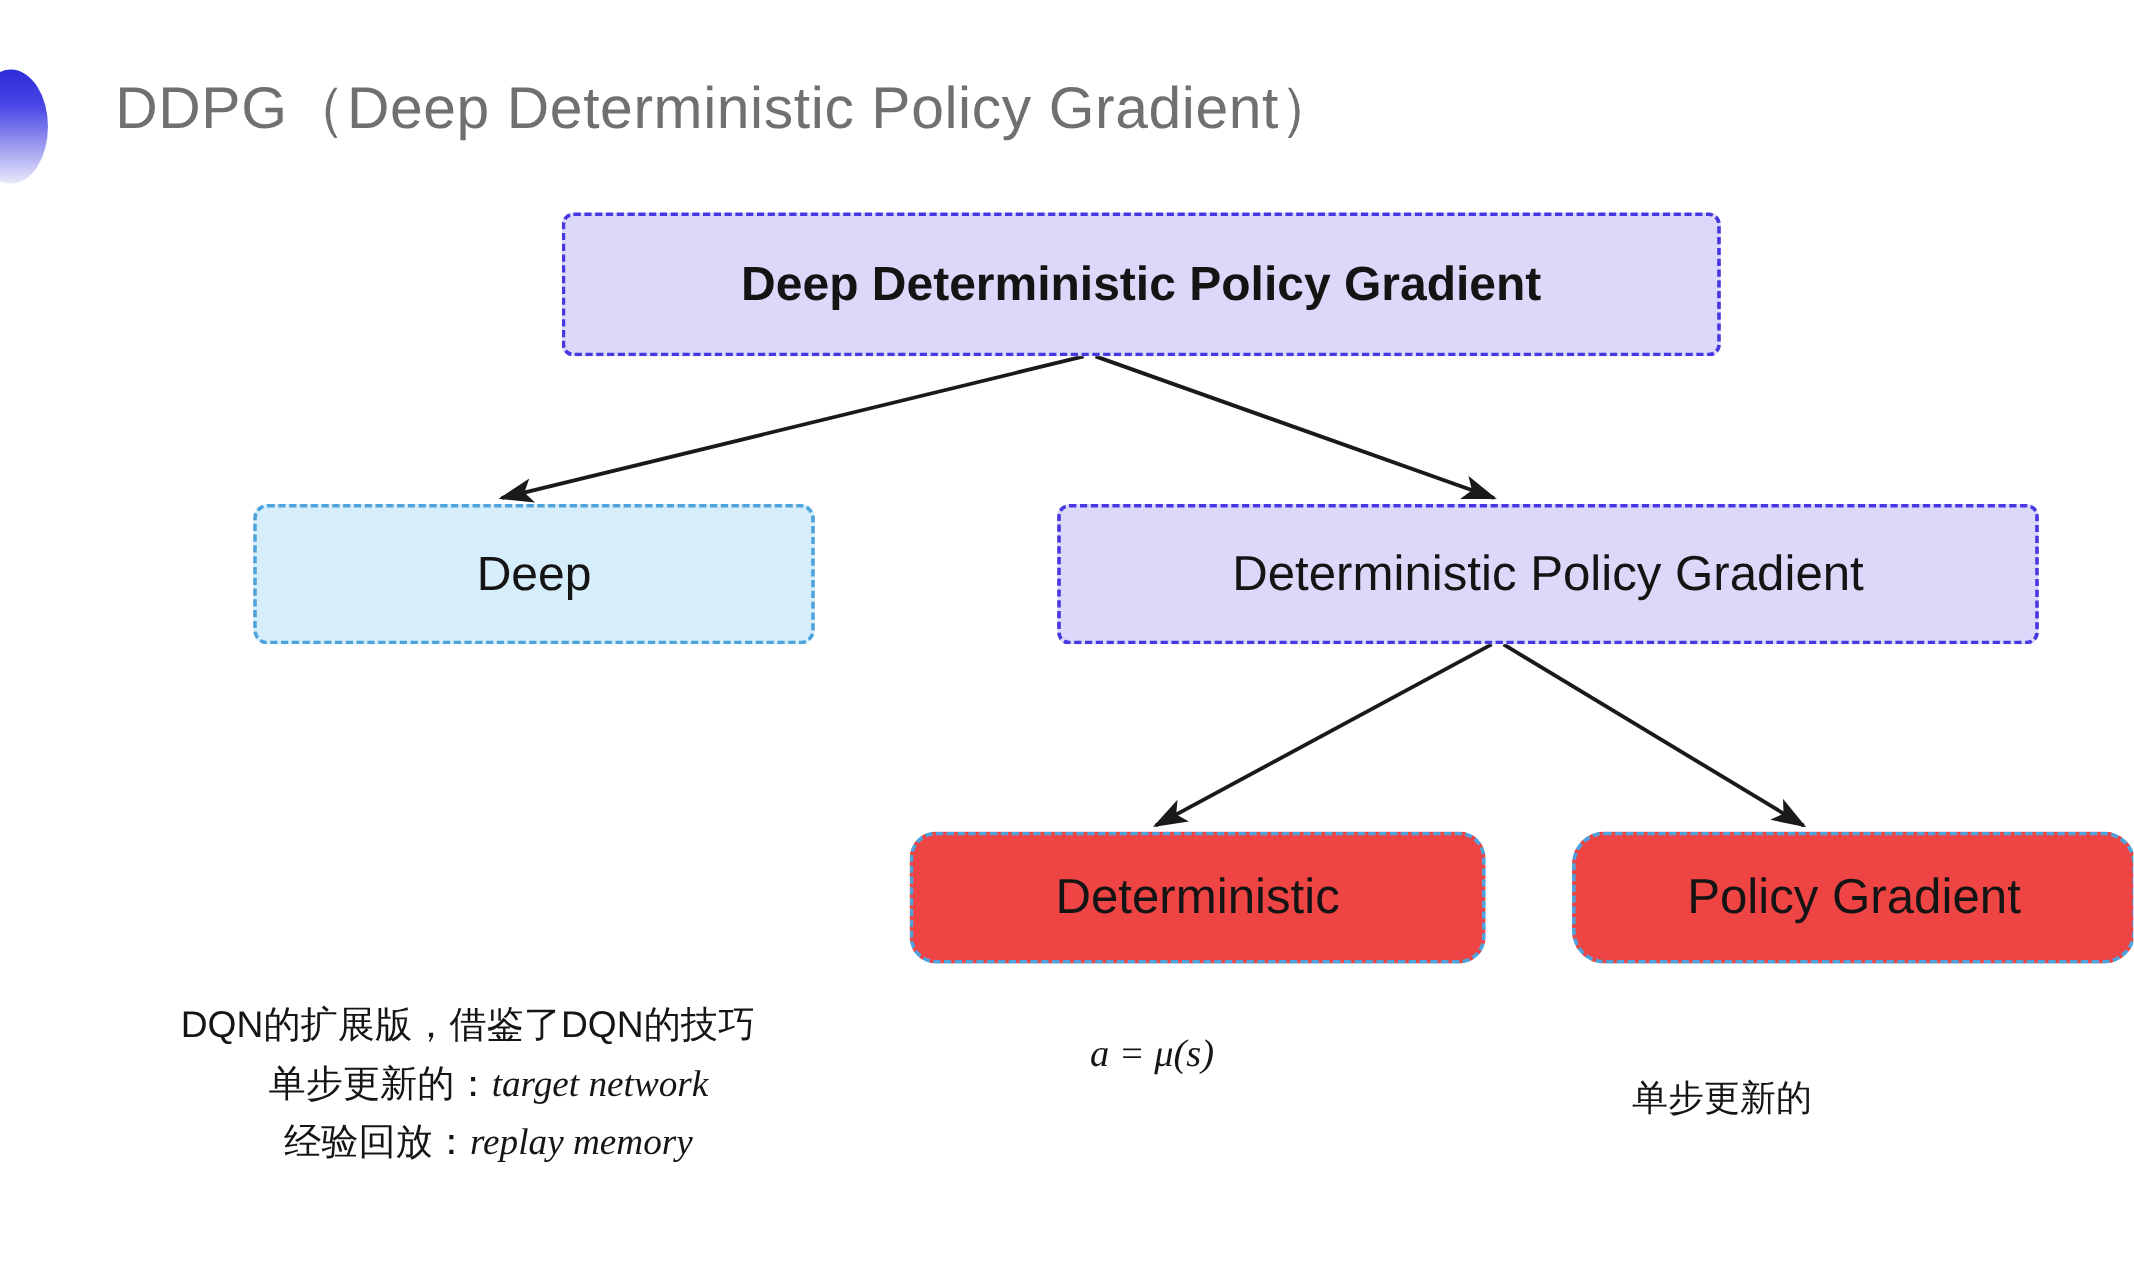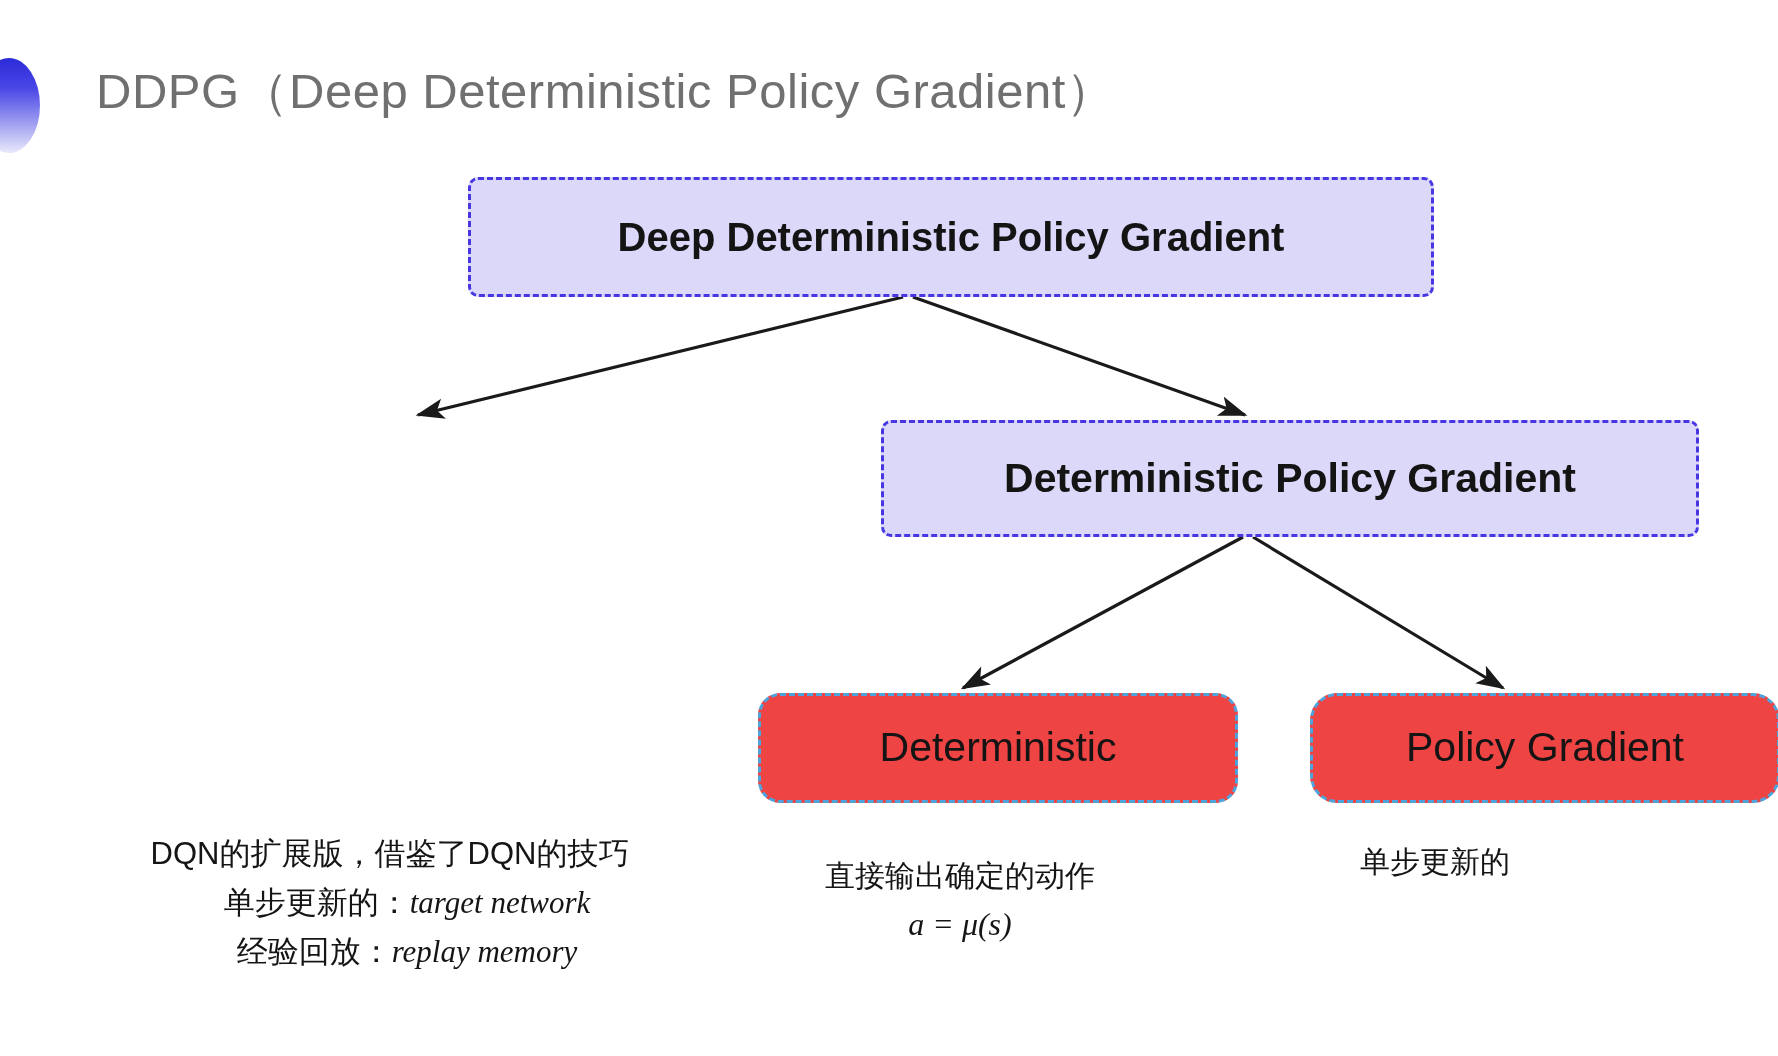--- a/index.html
+++ b/index.html
@@ -93,21 +93,21 @@
     height: 117px;
     font-size: 40px;
     font-weight: 400;
   }
   #node-dpg {
     left: 843px;
     top: 420px;
     width: 818px;
     height: 117px;
     font-size: 41px;
-    font-weight: 700;
+    font-weight: 400;
   }
   #node-deterministic {
     left: 720px;
     top: 693px;
     width: 480px;
     height: 110px;
     font-size: 41px;
     font-weight: 400;
   }
   #node-policy-gradient {
@@ -147,21 +147,21 @@
     left: 740px;
     top: 852px;
     width: 440px;
     font-size: 30px;
   }
   #caption-mid .formula {
     font-size: 32px;
   }
   #caption-right {
     left: 1235px;
-    top: 838px;
+    top: 892px;
     width: 400px;
     font-size: 30px;
   }
 </style>
 </head>
 <body>
 
 <div id="slide">
 
   <div id="title-bullet"></div>
@@ -176,20 +176,23 @@
     <line x1="903" y1="297" x2="418" y2="415" stroke="#1a1a1a" stroke-width="3.2" marker-end="url(#arrowhead)"></line>
     <line x1="913" y1="297" x2="1245" y2="415" stroke="#1a1a1a" stroke-width="3.2" marker-end="url(#arrowhead)"></line>
     <line x1="1243" y1="537" x2="963" y2="688" stroke="#1a1a1a" stroke-width="3.2" marker-end="url(#arrowhead)"></line>
     <line x1="1253" y1="537" x2="1503" y2="688" stroke="#1a1a1a" stroke-width="3.2" marker-end="url(#arrowhead)"></line>
   </svg>
 
   <div class="node node-purple" id="node-root">
     <span>Deep Deterministic Policy Gradient</span>
   </div>
 
+  <div class="node node-blue" id="node-deep">
+    <span>Deep</span>
+  </div>
 
   <div class="node node-purple" id="node-dpg">
     <span>Deterministic Policy Gradient</span>
   </div>
 
   <div class="node node-blue-round" id="node-deterministic">
     <span>Deterministic</span>
   </div>
 
   <div class="node node-blue-round" id="node-policy-gradient">
@@ -200,21 +203,20 @@
     <div class="line line-1">DQN的扩展版，借鉴了DQN的技巧</div>
     <div class="line line-2">
       <span>单步更新的：</span><span class="mathit">target network</span>
     </div>
     <div class="line line-3">
       <span>经验回放：</span><span class="mathit">replay memory</span>
     </div>
   </div>
 
   <div class="caption" id="caption-mid">
-    <div class="line">直接输出确定的动作</div>
     <div class="line formula mathit">a = μ(s)</div>
   </div>
 
   <div class="caption" id="caption-right">
     <div class="line">单步更新的</div>
   </div>
 
 </div>
 
 </body></html>

